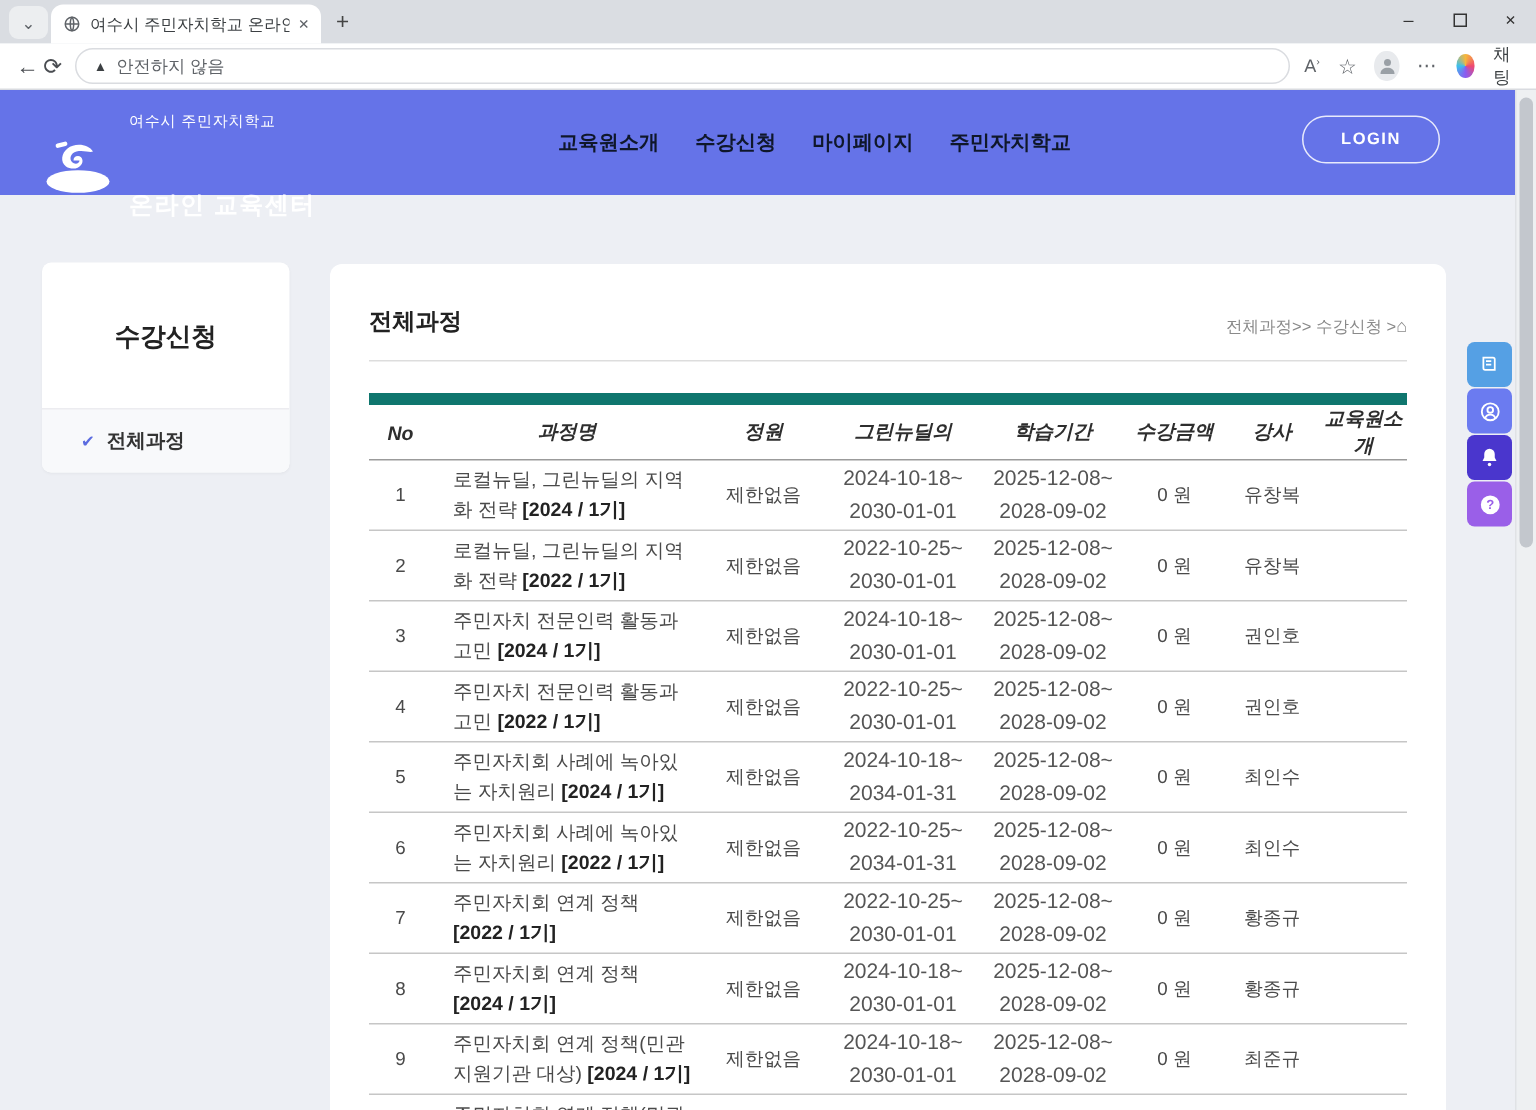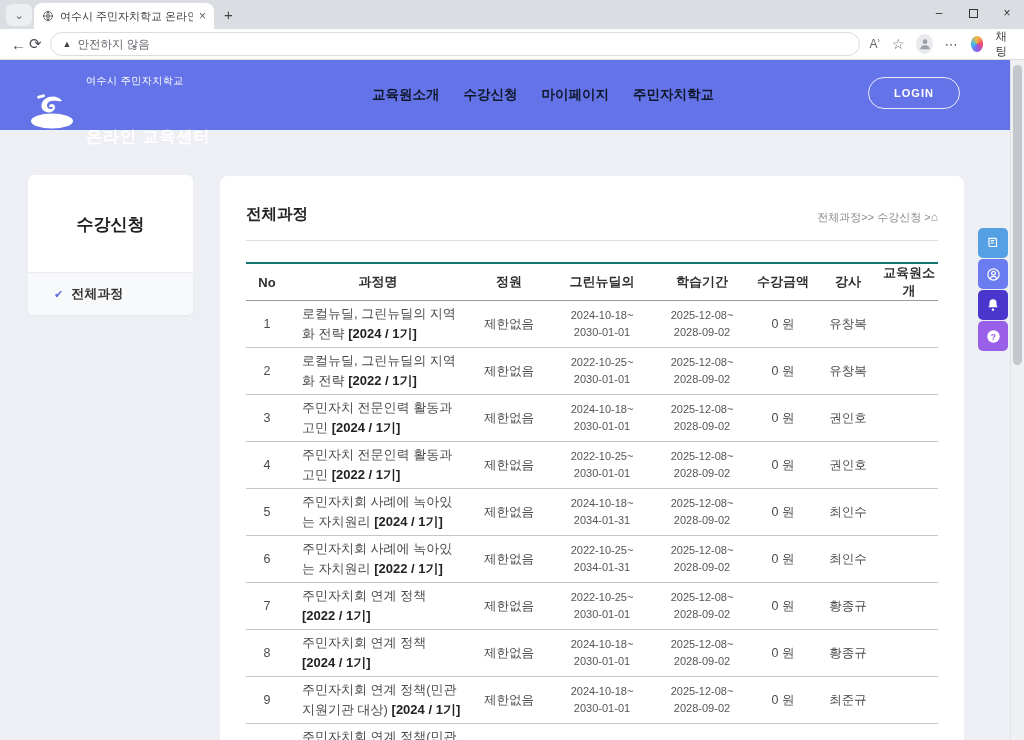--- a/index.html
+++ b/index.html
@@ -68,32 +68,32 @@
 
   .main-card { position:absolute; left:220px; top:176px; width:744px; height:700px;
                background:#fff; border-radius:8px 8px 0 0; padding:28px 26px 0; }
   .main-head { display:flex; justify-content:space-between; align-items:flex-end; }
   .main-title { font-size:15.5px; font-weight:bold; color:#222; }
   .breadcrumb { font-size:11px; color:#8a8a8a; }
   .breadcrumb .home { font-size:12px; }
   .main-divider { border:none; border-top:1px solid #ddd; margin:15px 0 0; }
 
   table.courses { width:100%; border-collapse:collapse; margin-top:21px; table-layout:fixed; }
-  .courses thead tr { border-top:2px solid #0f766e; border-bottom:1px solid #9b9b9b; }
+  .courses thead tr { border-top:8px solid #0f766e; border-bottom:1px solid #9b9b9b;font-style:italic; }
   .courses th { font-size:13px; font-weight:bold; color:#2e2e2e; height:35px; }
   .courses tbody tr { border-bottom:1px solid #c6c6c6; }
   .courses td { height:47px; text-align:center; font-size:12.5px; color:#4a4a4a;
                 vertical-align:middle; }
   .col-no{width:42px;} .col-name{width:180px;} .col-cap{width:82px;}
   .col-apply{width:104px;} .col-study{width:96px;} .col-fee{width:66px;}
   .col-inst{width:64px;} .col-sample{width:58px;}
   td.name { text-align:left; padding:0 6px 0 14px; font-size:13px; color:#4a4a4a;
             line-height:1.55; }
   td.name b { color:#222;margin-top:11px; }
-  td.date { font-size:11px; color:#555; white-space:pre-line; line-height:1.55; }
+  td.date { font-size:14px; color:#555; white-space:pre-line; line-height:1.55; }
 
   
   .fab-stack { position:absolute; right:16px; top:228px; display:flex; flex-direction:column;
                gap:1px; }
   .fab { width:30px; height:30px; border:none; border-radius:5px; display:flex;
          align-items:center; justify-content:center; color:#fff; }
   .fab svg { display:block; }
 
   .scrollbar { position:absolute; right:0; top:60px; width:14px; height:680px;
                background:#eef0f2; border-left:1px solid #e0e2e5; }

